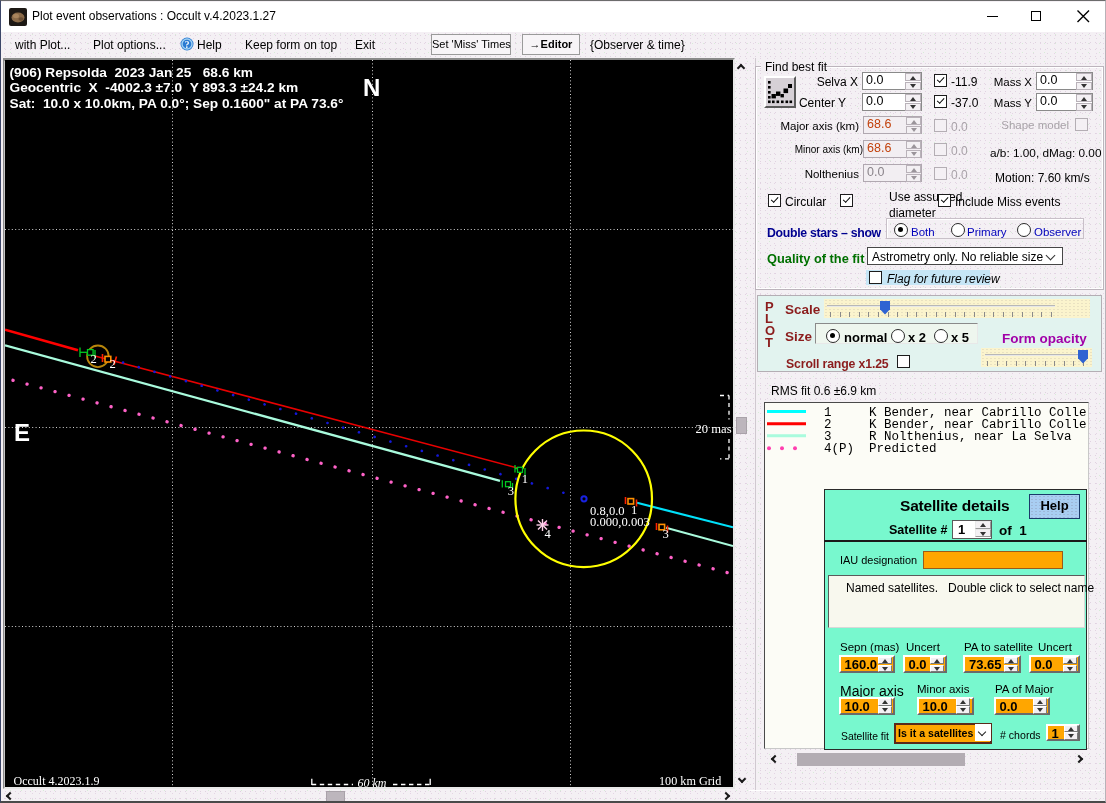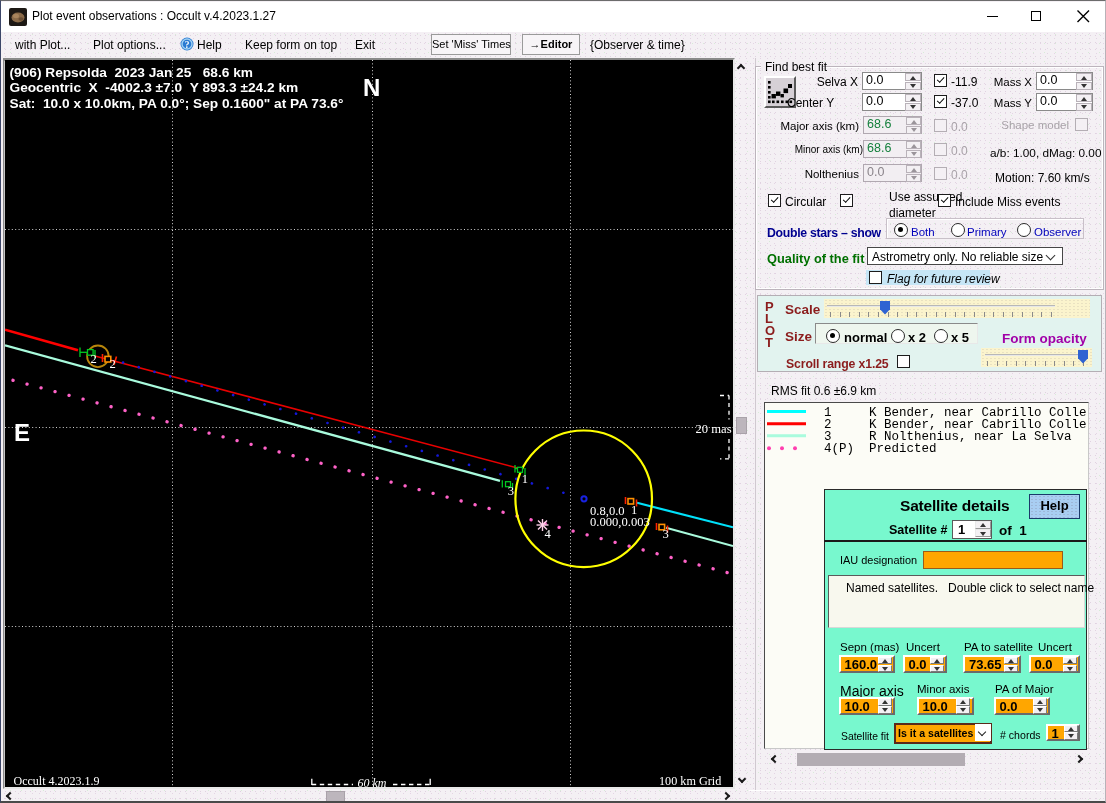--- a/index.html
+++ b/index.html
@@ -33,21 +33,21 @@
 .chevL, .chevR, .chevU, .chevD { position:absolute; width:6px; height:6px; border:2px solid #1a1a1a; }
 .chevL { border-top:none; border-right:none; transform:rotate(45deg); }
 .chevR { border-bottom:none; border-left:none; transform:rotate(45deg); }
 .chevU { border-bottom:none; border-right:none; transform:rotate(45deg); }
 .chevD { border-top:none; border-left:none; transform:rotate(45deg); }
 
 .grp { border:1px solid #bcb4bc; box-shadow:inset 0 0 0 1px #ffffff; }
 .lbl { font-size:12px; color:#000; white-space:nowrap; }
 
 .tb { background:#fff; border:1px solid #8a8a8a; font-size:12.5px; padding-left:3px; }
-.tb.dis { background:#f2eef2; border-color:#b0a8b0; color:#15803d; }
+.tb.dis { background:#f2eef2; border-color:#b0a8b0; color:#c2410c; }
 .spbtn { position:absolute; left:0; width:15px; background:#f3f0f3; border:1px solid #b9b2b9; }
 .tri-u { position:absolute; width:0; height:0; border-left:3.5px solid rgba(0,0,0,0); border-right:3.5px solid rgba(0,0,0,0); border-bottom:4.5px solid #333; }
 .tri-d { position:absolute; width:0; height:0; border-left:3.5px solid rgba(0,0,0,0); border-right:3.5px solid rgba(0,0,0,0); border-top:4.5px solid #333; }
 .tri-u.dim { border-bottom-color:#9a949a; }
 .tri-d.dim { border-top-color:#9a949a; }
 
 .ck { width:13px; height:13px; border:1.5px solid #1c1c1c; background:#fff; }
 .ck.dis { border-color:#b4aeb4; background:#f4f0f4; }
 .ck .mark { position:absolute; left:2px; top:2.2px; width:7px; height:3.6px; border-left:1.8px solid #000; border-bottom:1.8px solid #000; transform:rotate(-47deg); }
 
@@ -240,21 +240,21 @@
       <rect x="22.5" y="21.5" width="2.6" height="2.6"></rect>
       <rect x="4.5" y="15" width="4.4" height="4.4"></rect>
       <rect x="9" y="12.5" width="4.4" height="4.4"></rect>
       <rect x="13.5" y="15" width="3.4" height="3.4"></rect>
       <rect x="16.5" y="9.5" width="4.6" height="4.6"></rect>
       <rect x="21" y="5" width="4" height="4"></rect>
     </g>
   </svg>
 
   <div class="abs lbl" style="left:786px;top:74px;width:71px;text-align:right">Selva X</div>
-  <div class="abs lbl" style="left:786px;top:95px;width:71px;text-align:left">Center Y</div>
+  <div class="abs lbl" style="left:786px;top:95px;width:71px;text-align:center">Center Y</div>
   <div class="abs lbl" style="left:990px;top:75px;width:41px;text-align:right;font-size:11.5px">Mass X</div>
   <div class="abs lbl" style="left:990px;top:96px;width:41px;text-align:right;font-size:11.5px">Mass Y</div>
 
   <div class="abs tb" style="left:861px;top:71px;width:60px;height:18px">0.0</div>
   <div class="spbtn abs" style="left:904px;top:72px;width:16px;height:8px">
       <div class="tri-u" style="left:4px;top:1.5px"></div>
     </div>
   <div class="spbtn abs" style="left:904px;top:80.5px;width:16px;height:8px">
       <div class="tri-d" style="left:4px;top:1.5px"></div>
     </div>

